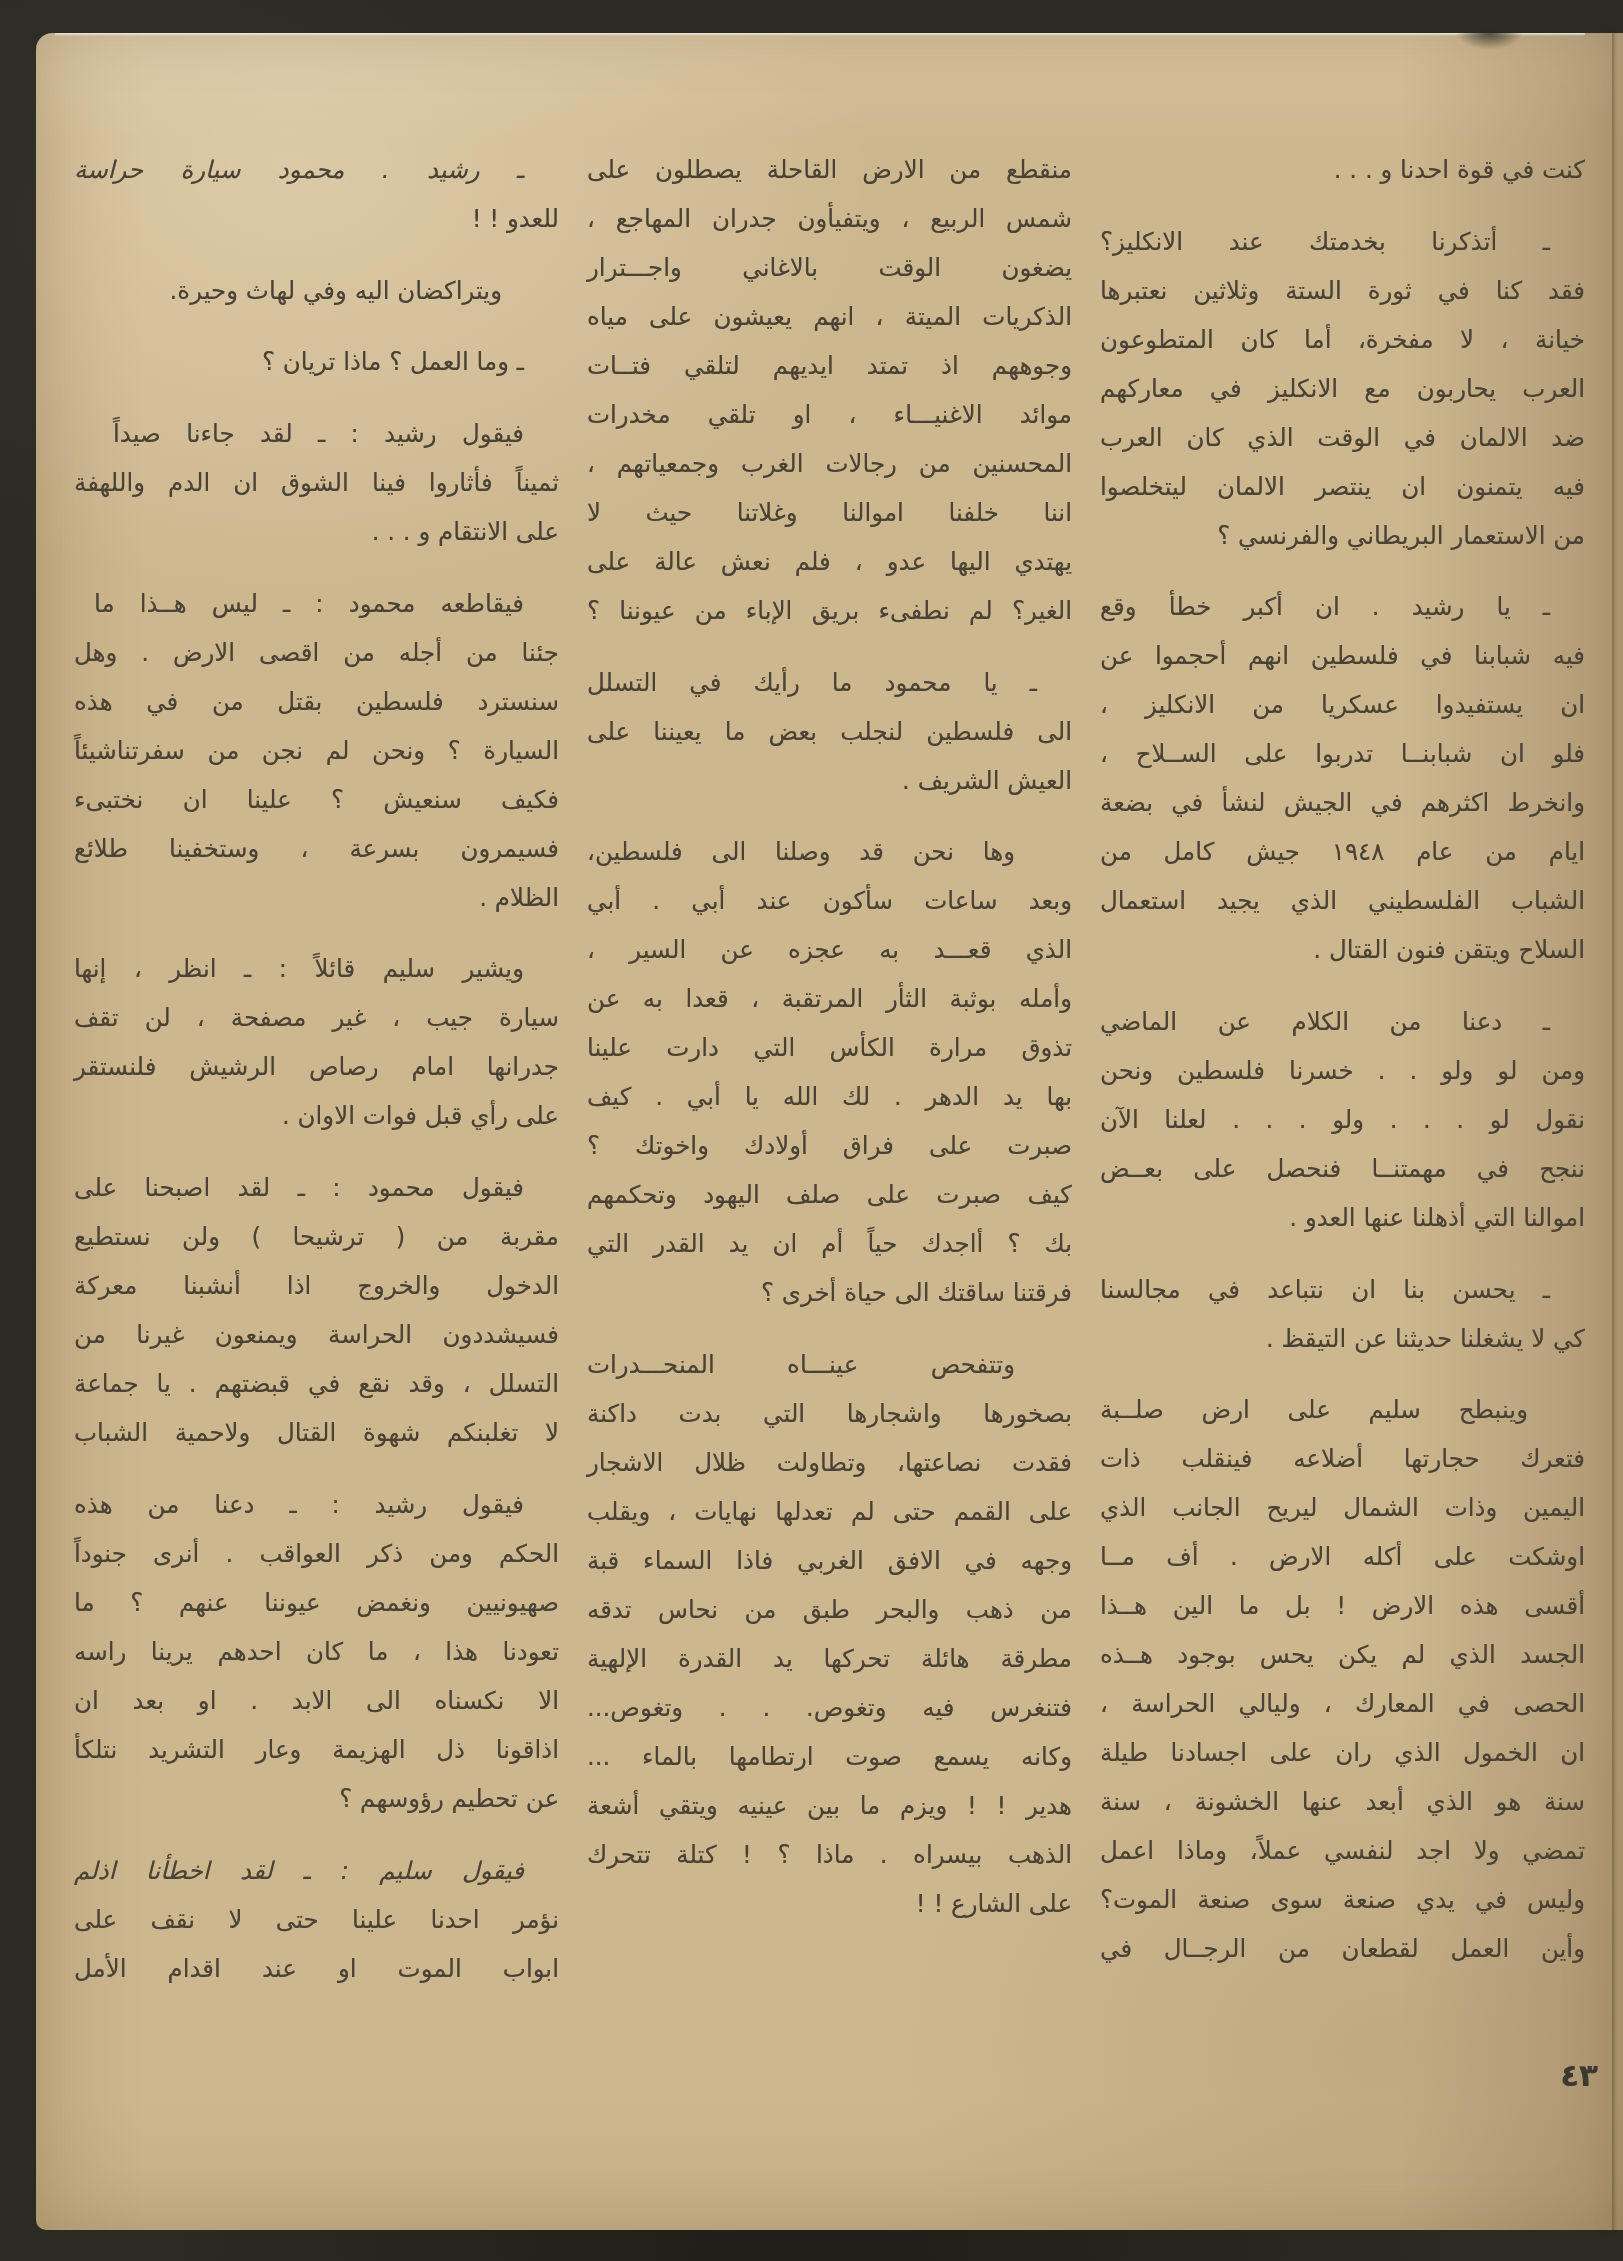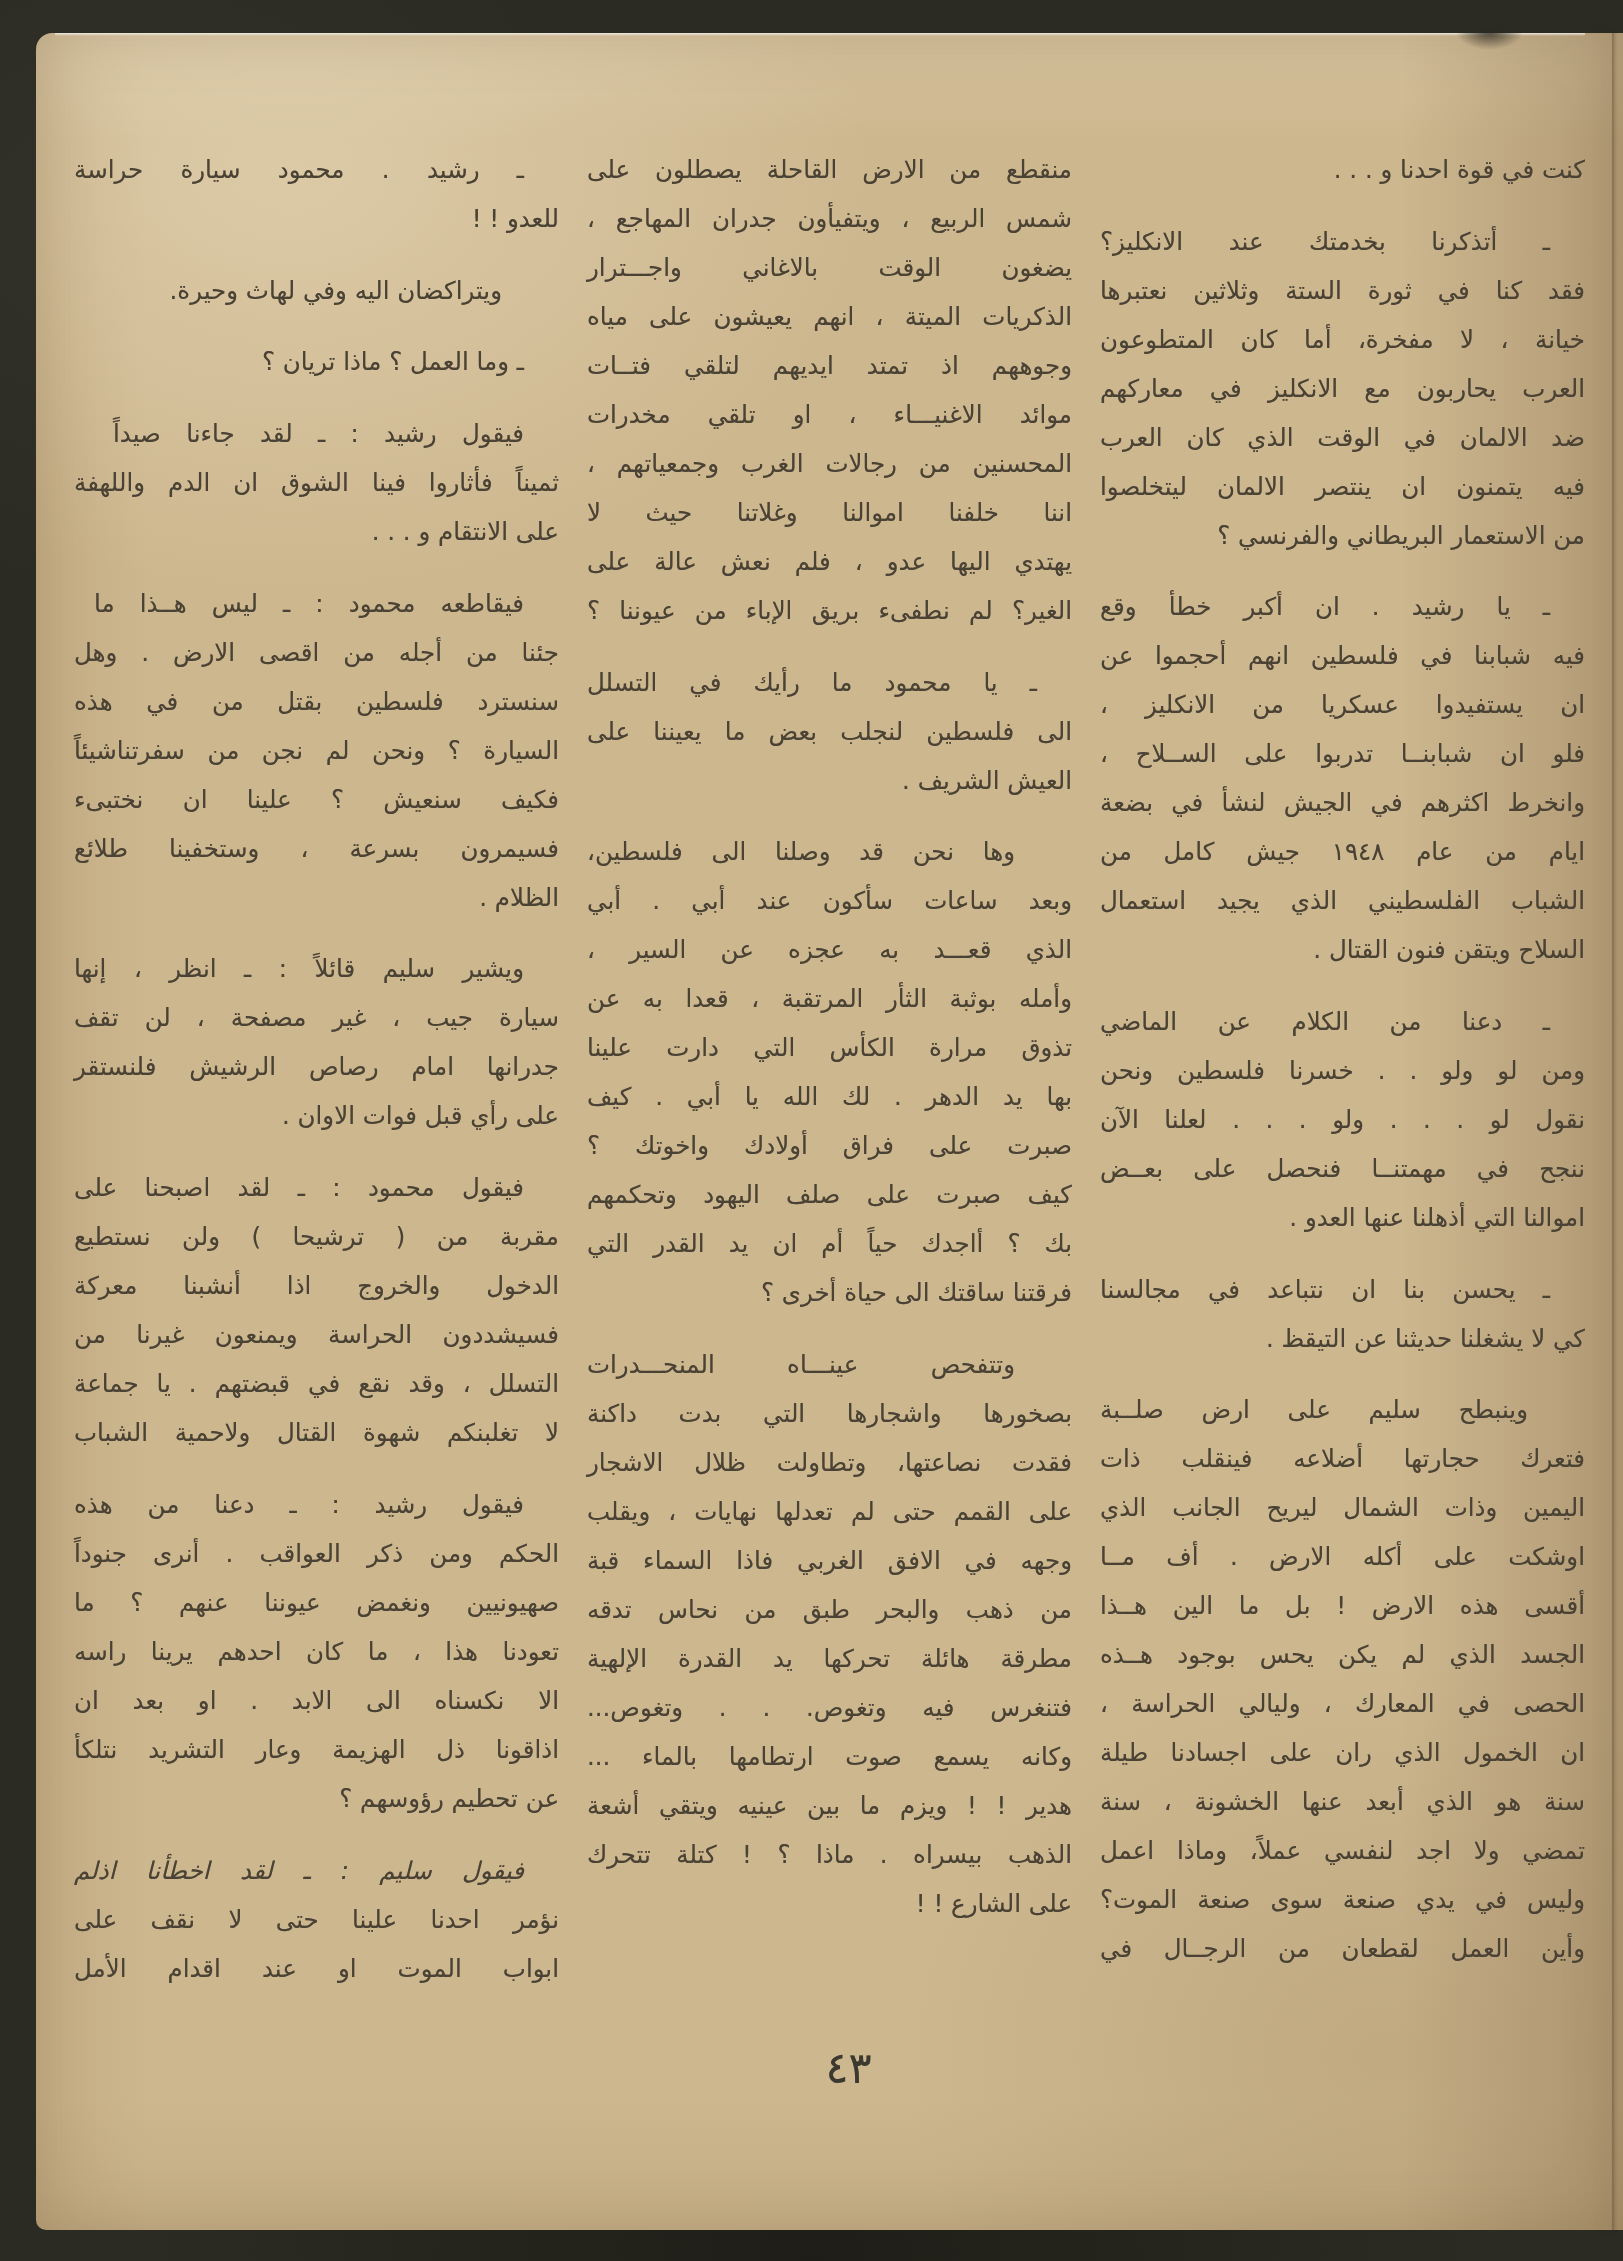--- a/index.html
+++ b/index.html
@@ -52,22 +52,21 @@
     height:49px;
     color:#4a4234;
     text-align:justify;
     text-align-last:justify;
     white-space:nowrap;
     text-shadow:0 0 0.6px rgba(74,66,52,0.45);
   }
   .line.end{text-align:right;text-align-last:right;}
   .page-number{
     position:absolute;left:63px;right:25px;bottom:137px;
-    text-align:center;
-    font-size:43px;font-weight:normal;color:#3c3a30;
+    font-size:31px;font-weight:bold;color:#3c3a30;
     text-shadow:0 0 0.6px rgba(60,58,48,0.6);
   }
 </style>
 </head>
 <body>
 
 <div class="paper">
   <div class="paper-top-highlight"></div>
   <div class="top-smudge"></div>
   <div class="gutter-line"></div>
@@ -163,21 +162,21 @@
             <div class="line">مطرقة هائلة تحركها يد القدرة الإلهية</div>
             <div class="line">فتنغرس فيه وتغوص. . . وتغوص...</div>
             <div class="line">وكانه يسمع صوت ارتطامها بالماء ...</div>
             <div class="line">هدير ! ! ويزم ما بين عينيه ويتقي أشعة</div>
             <div class="line">الذهب بيسراه . ماذا ؟ ! كتلة تتحرك</div>
             <div class="line end">على الشارع ! !</div>
           </div>
         </div>
         <div class="column">
           <div class="paragraph">
-            <div class="line" style="padding-right: 35px;">ـ رشيد . محمود سيارة حراسة</div>
+            <div class="line" style="padding-right: 35px; font-style: italic;">ـ رشيد . محمود سيارة حراسة</div>
             <div class="line end">للعدو ! !</div>
           </div>
           <div class="paragraph">
             <div class="line end" style="padding-right: 57px;">ويتراكضان اليه وفي لهاث وحيرة.</div>
           </div>
           <div class="paragraph">
             <div class="line end" style="padding-right: 35px;">ـ وما العمل ؟ ماذا تريان ؟</div>
           </div>
           <div class="paragraph">
             <div class="line" style="padding-right: 35px; margin-left: 39px;">فيقول رشيد : ـ لقد جاءنا صيداً</div>

